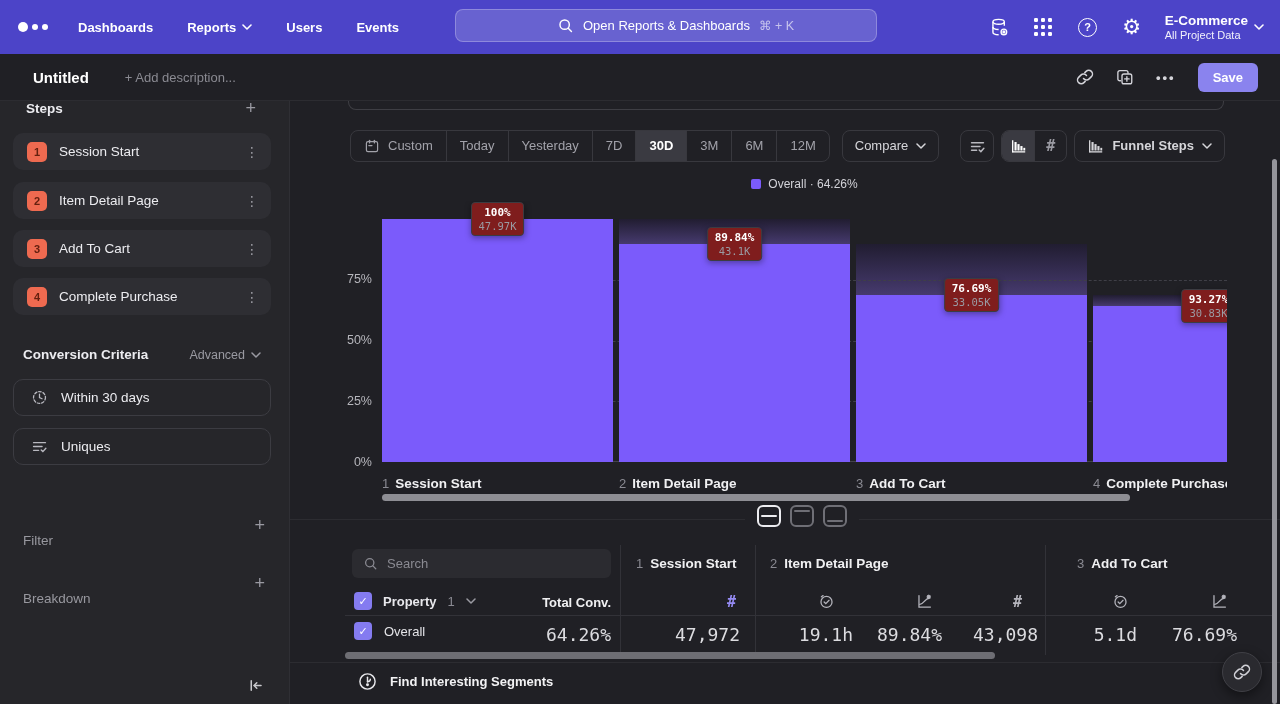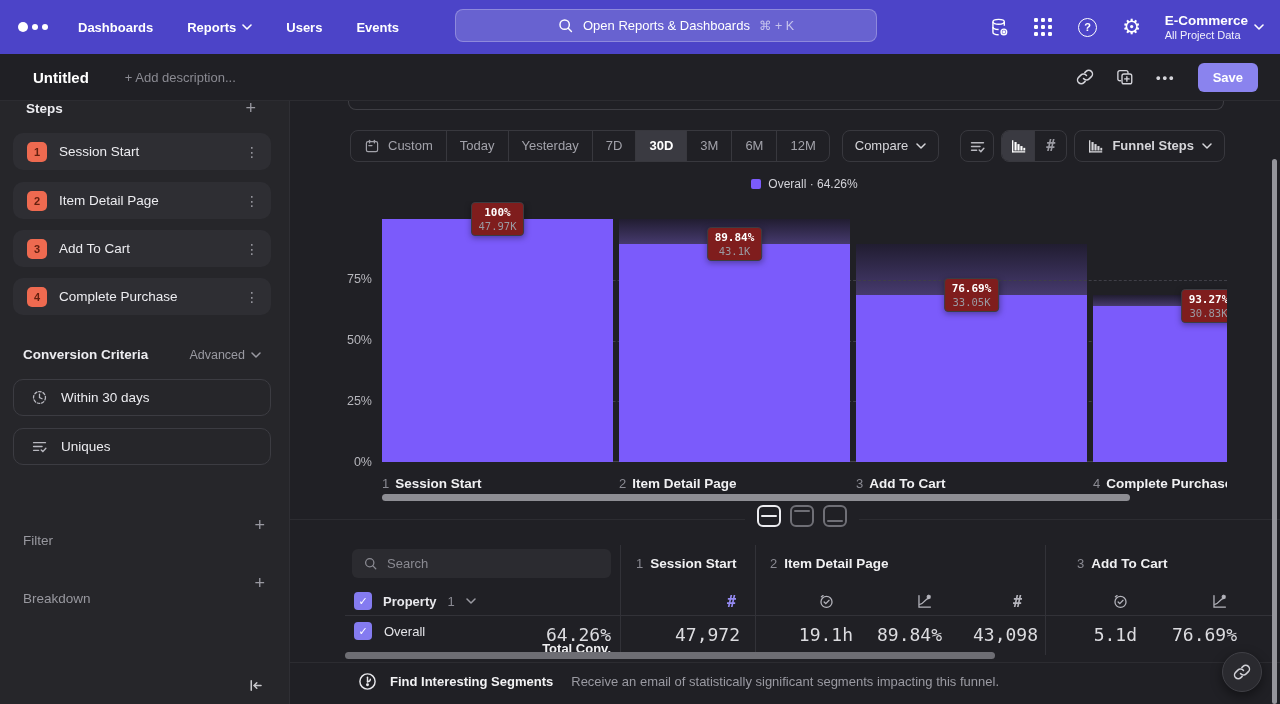--- a/index.html
+++ b/index.html
@@ -139,21 +139,21 @@
   .tcol-header { position:absolute; top:455px; display:flex; gap:7px; white-space:nowrap; }
   .tcol-header .num { color:#8a8a92; font-size:13px; }
   .tcol-header .name { color:#f0f0f2; font-weight:700; font-size:13.5px; }
   .checkbox { width:18px; height:18px; border-radius:4px; background:#847bf0; color:#fff;
     display:flex; align-items:center; justify-content:center; font-size:11px; cursor:pointer;
     font-family:"DejaVu Sans", sans-serif; }
   #property-row { position:absolute; left:64px; top:491px; display:flex; align-items:center; gap:11px; }
   #property-row .plabel { color:#e8e8ec; font-weight:600; }
   #property-row .pnum { color:#8a8a92; }
   #total-conv-label { position:absolute; left:200px; top:494px; width:121px; text-align:right;
-    font-weight:700; color:#f0f0f2;margin-top:46px; }
+    font-weight:700; color:#f0f0f2; }
   .metric-icon { position:absolute; top:492px; color:#b4b4bc; }
   .hash { font-family:"DejaVu Sans Mono", monospace; font-weight:700; font-size:15px; }
   .hash.purple { color:#958bf3; }
   #header-underline { position:absolute; left:55px; top:514px; width:927px; height:1px; background:#323238; }
   #data-row-check { position:absolute; left:64px; top:521px; }
   .cell-text { position:absolute; top:523px; color:#e4e4e8; font-size:13px; }
   .cell-val { position:absolute; top:523px; text-align:right; color:#dcdce0; font-size:18px;
     font-family:"DejaVu Sans Mono", monospace; }
   #tbl-hscroll { position:absolute; left:55px; top:551px; width:650px; height:7px;
     border-radius:4px; background:#6e6e74; }
@@ -565,21 +565,20 @@
 
     <div id="footer-divider"></div>
     <div id="footer-content">
       <svg width="19" height="19" viewBox="0 0 20 20" fill="none" stroke="#e8e8ec" stroke-width="1.5" stroke-linecap="round">
           <circle cx="10" cy="10" r="8"></circle>
           <path d="M10 5.5v5"></path>
           <path d="M10 10c2 0 3-1.2 3-2.5"></path>
           <circle cx="10" cy="13.5" r="0.8" fill="#e8e8ec"></circle>
         </svg>
       <span class="ftitle">Find Interesting Segments</span>
-      <span class="fdesc">Receive an email of statistically significant segments impacting this funnel.</span>
     </div>
 
     <div id="float-link-btn">
       <svg width="18" height="18" viewBox="0 0 24 24" fill="none" stroke="currentColor" stroke-width="2" stroke-linecap="round">
           <path d="M10 14a5 5 0 0 0 7.54.54l3-3a5 5 0 0 0-7.07-7.07l-1.72 1.71"></path>
           <path d="M14 10a5 5 0 0 0-7.54-.54l-3 3a5 5 0 0 0 7.07 7.07l1.71-1.71"></path>
         </svg>
     </div>
 
     <div id="v-scrollbar"></div>

